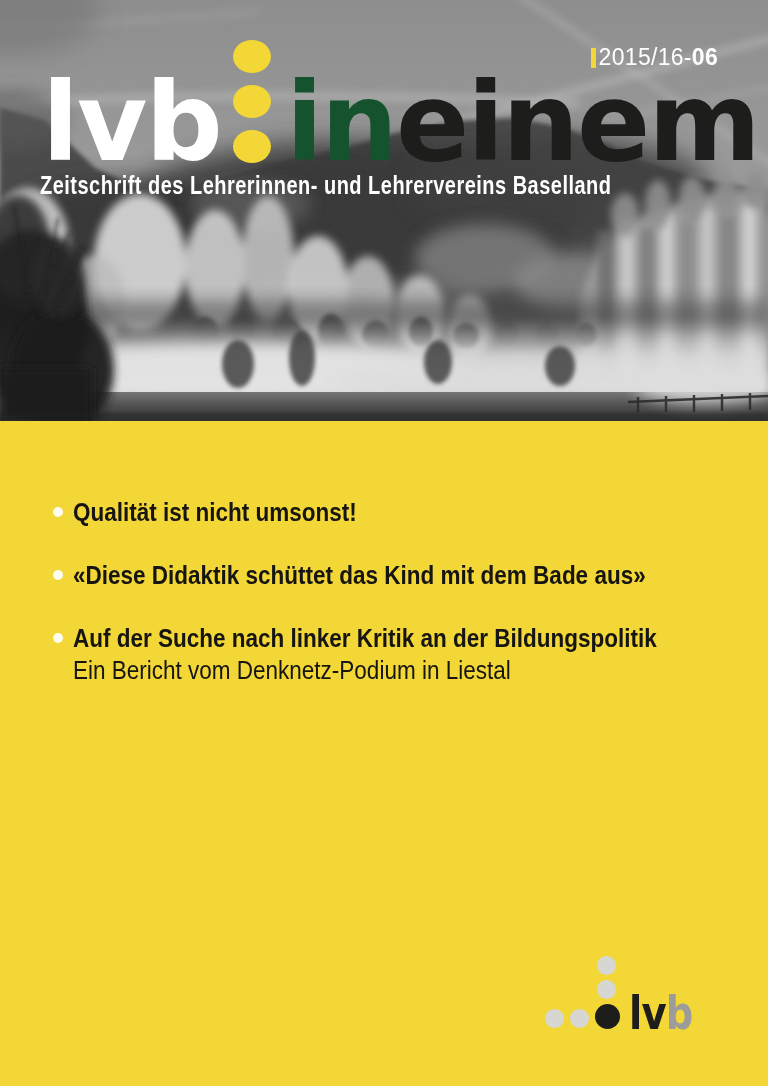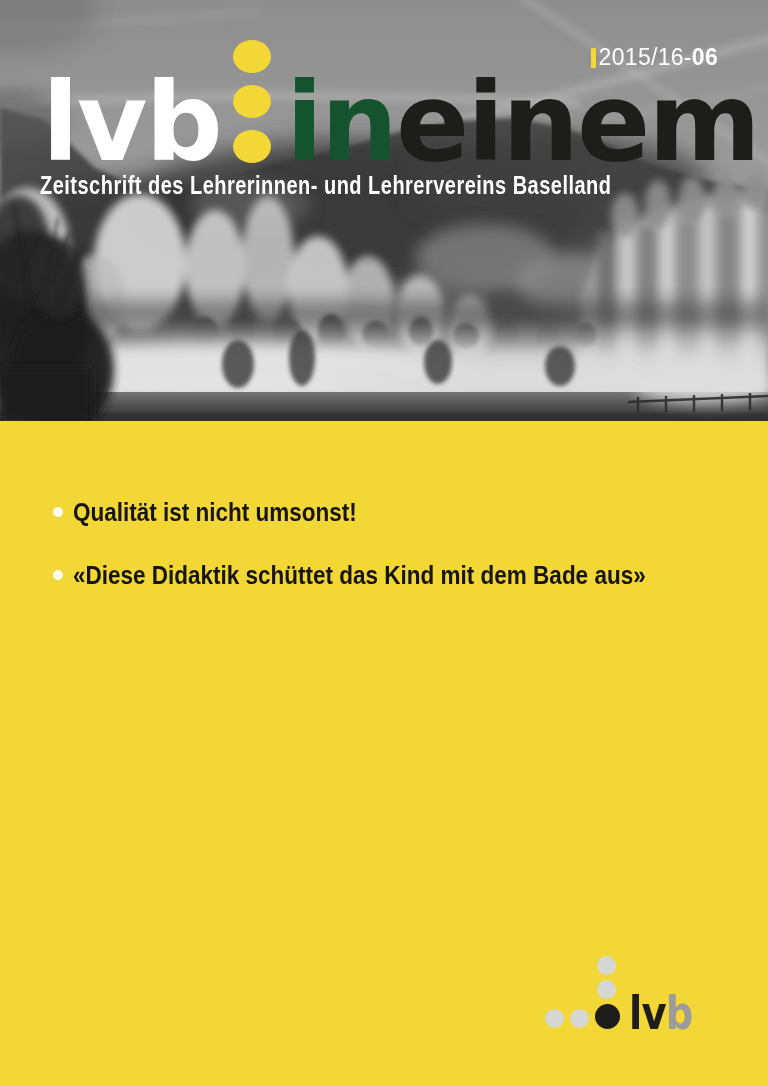--- a/index.html
+++ b/index.html
@@ -217,20 +217,27 @@
       <div class="toc-title">
         <span>Qualität ist nicht umsonst!</span></div>
     </div>
 
     <div class="toc-item">
       <span class="toc-bullet"></span>
       <div class="toc-title">
         <span>«Diese Didaktik schüttet das Kind mit dem Bade aus»</span></div>
     </div>
 
+    <div class="toc-item">
+      <span class="toc-bullet"></span>
+      <div class="toc-title">
+        <span>Auf der Suche nach linker Kritik an der Bildungspolitik</span></div>
+      <div class="toc-line">
+        <span>Ein Bericht vom Denknetz-Podium in Liestal</span></div>
+    </div>
 
 
   </div>
 
   <div>
     <span class="fdot fdot-grey fdot-h1"></span>
     <span class="fdot fdot-grey fdot-h2"></span>
     <span class="fdot fdot-grey fdot-v1"></span>
     <span class="fdot fdot-grey fdot-v2"></span>
     <span class="fdot fdot-black"></span>

